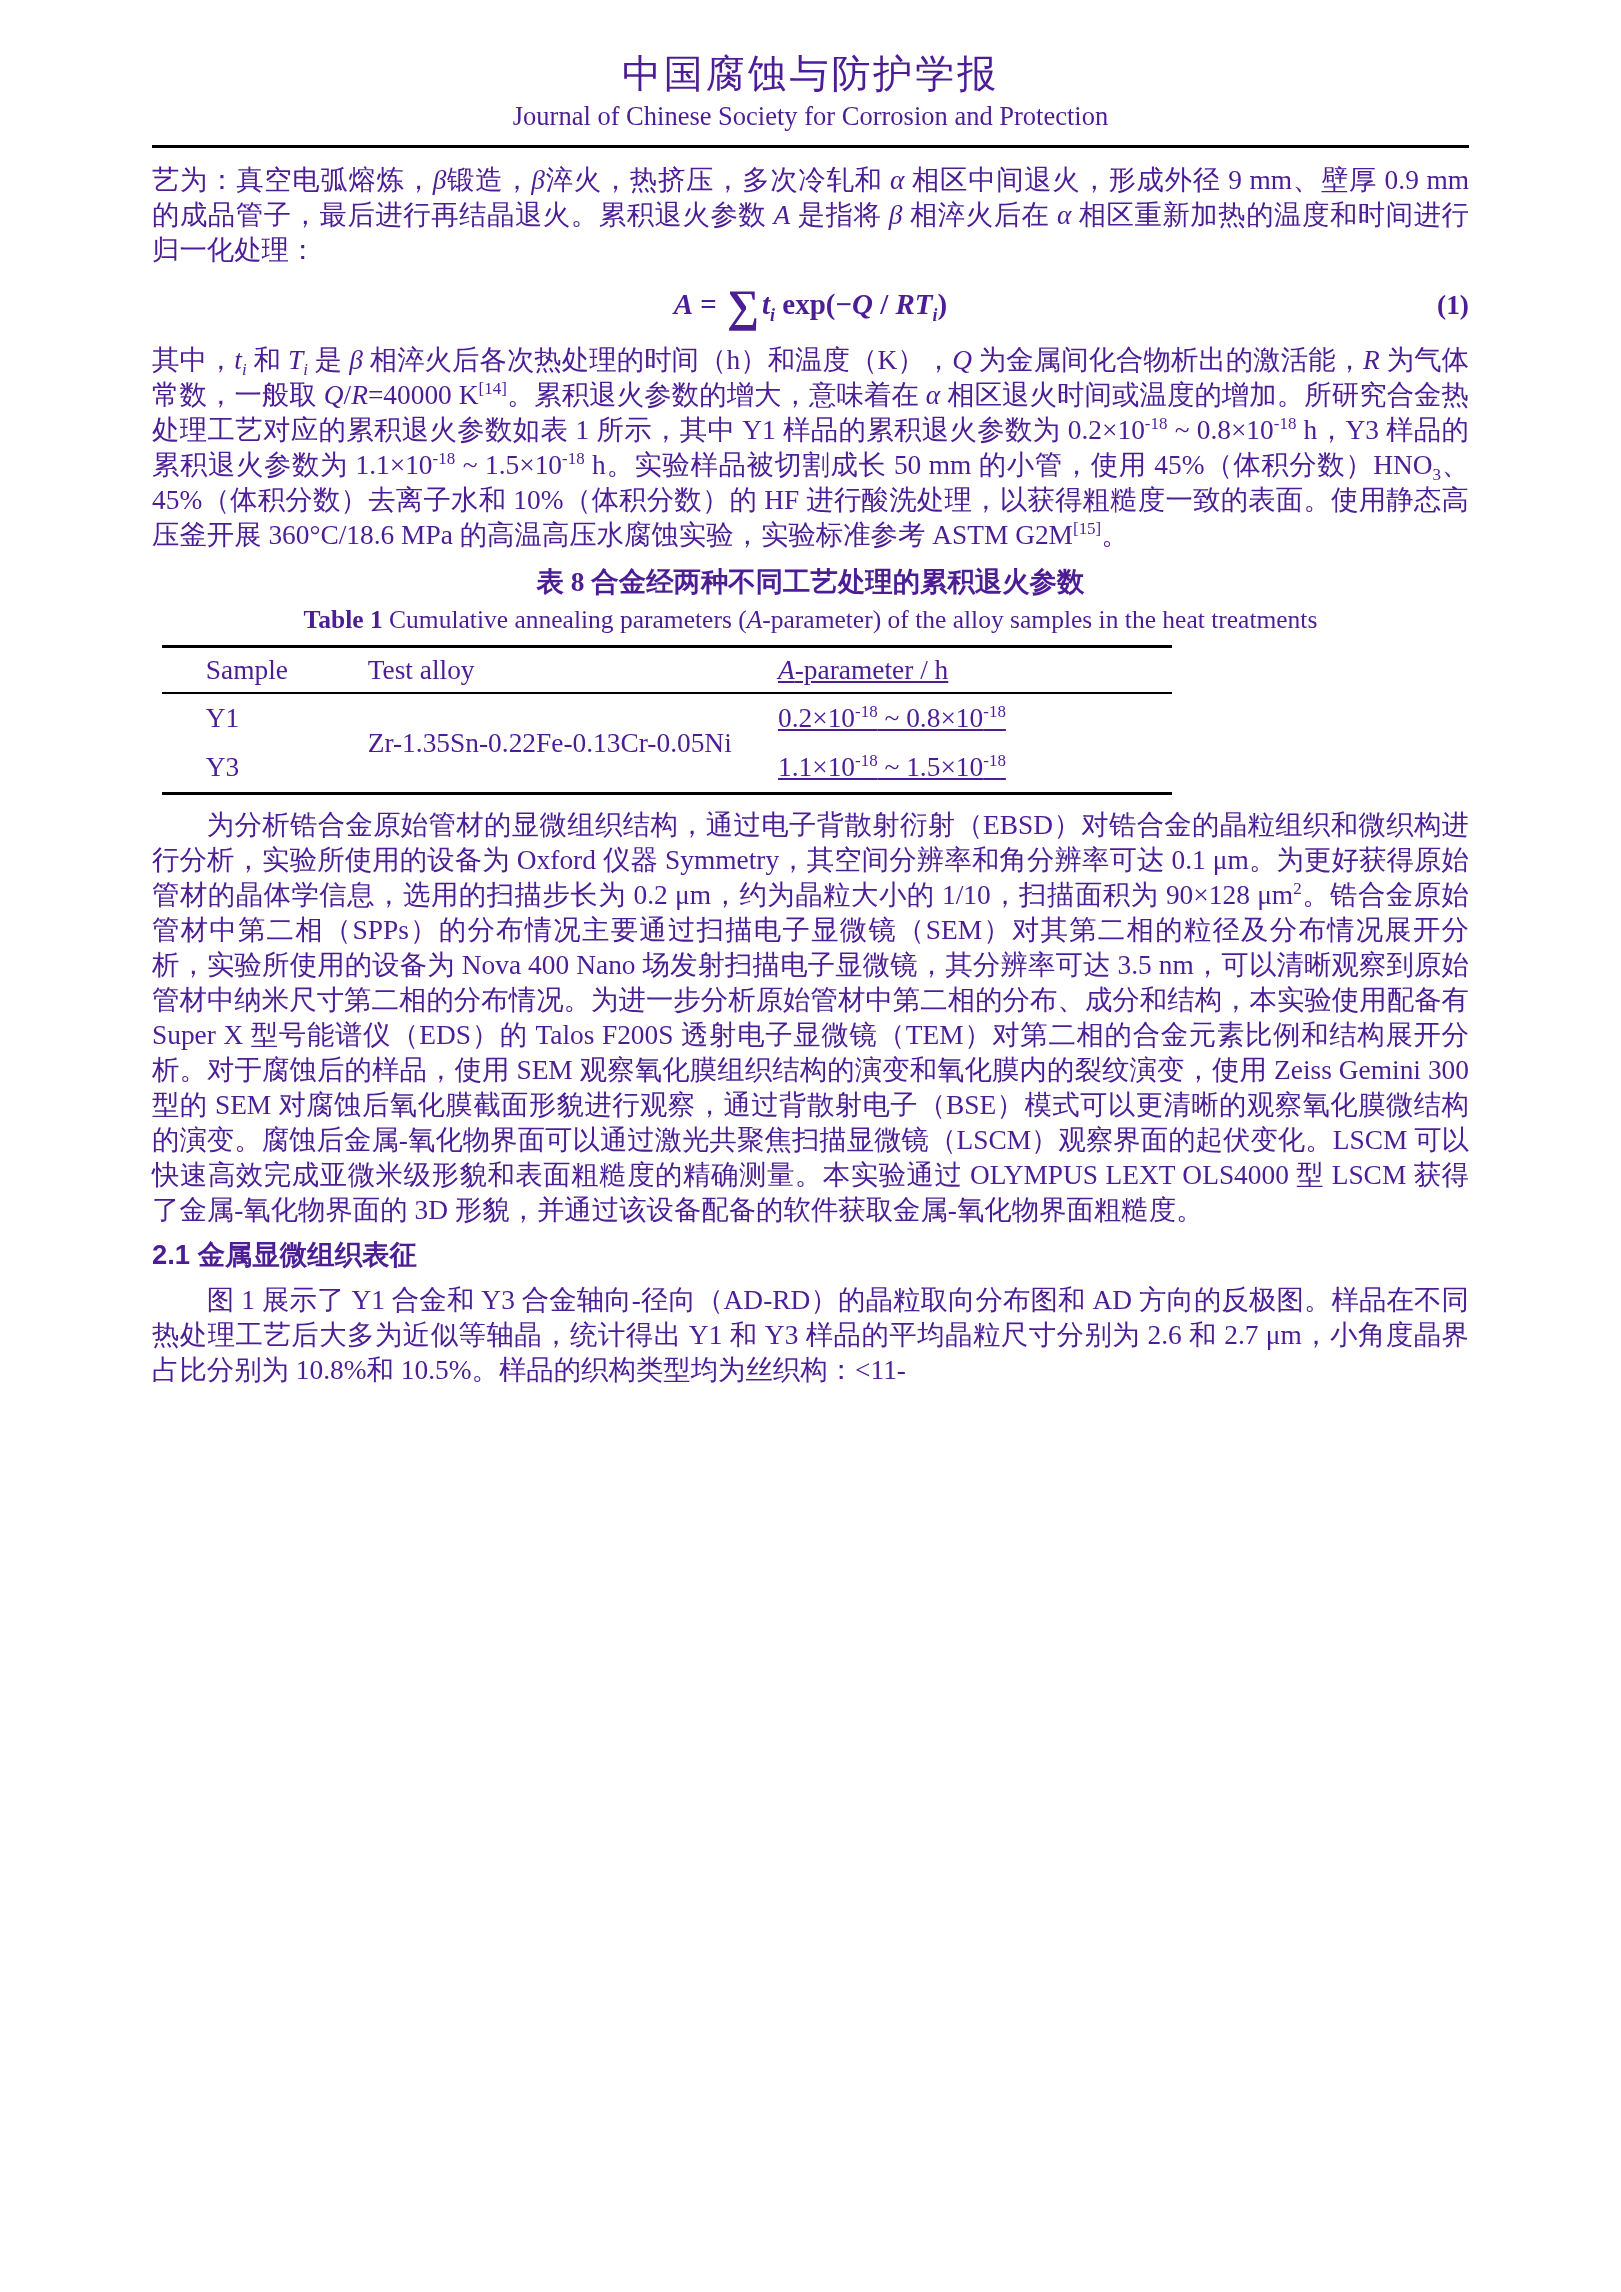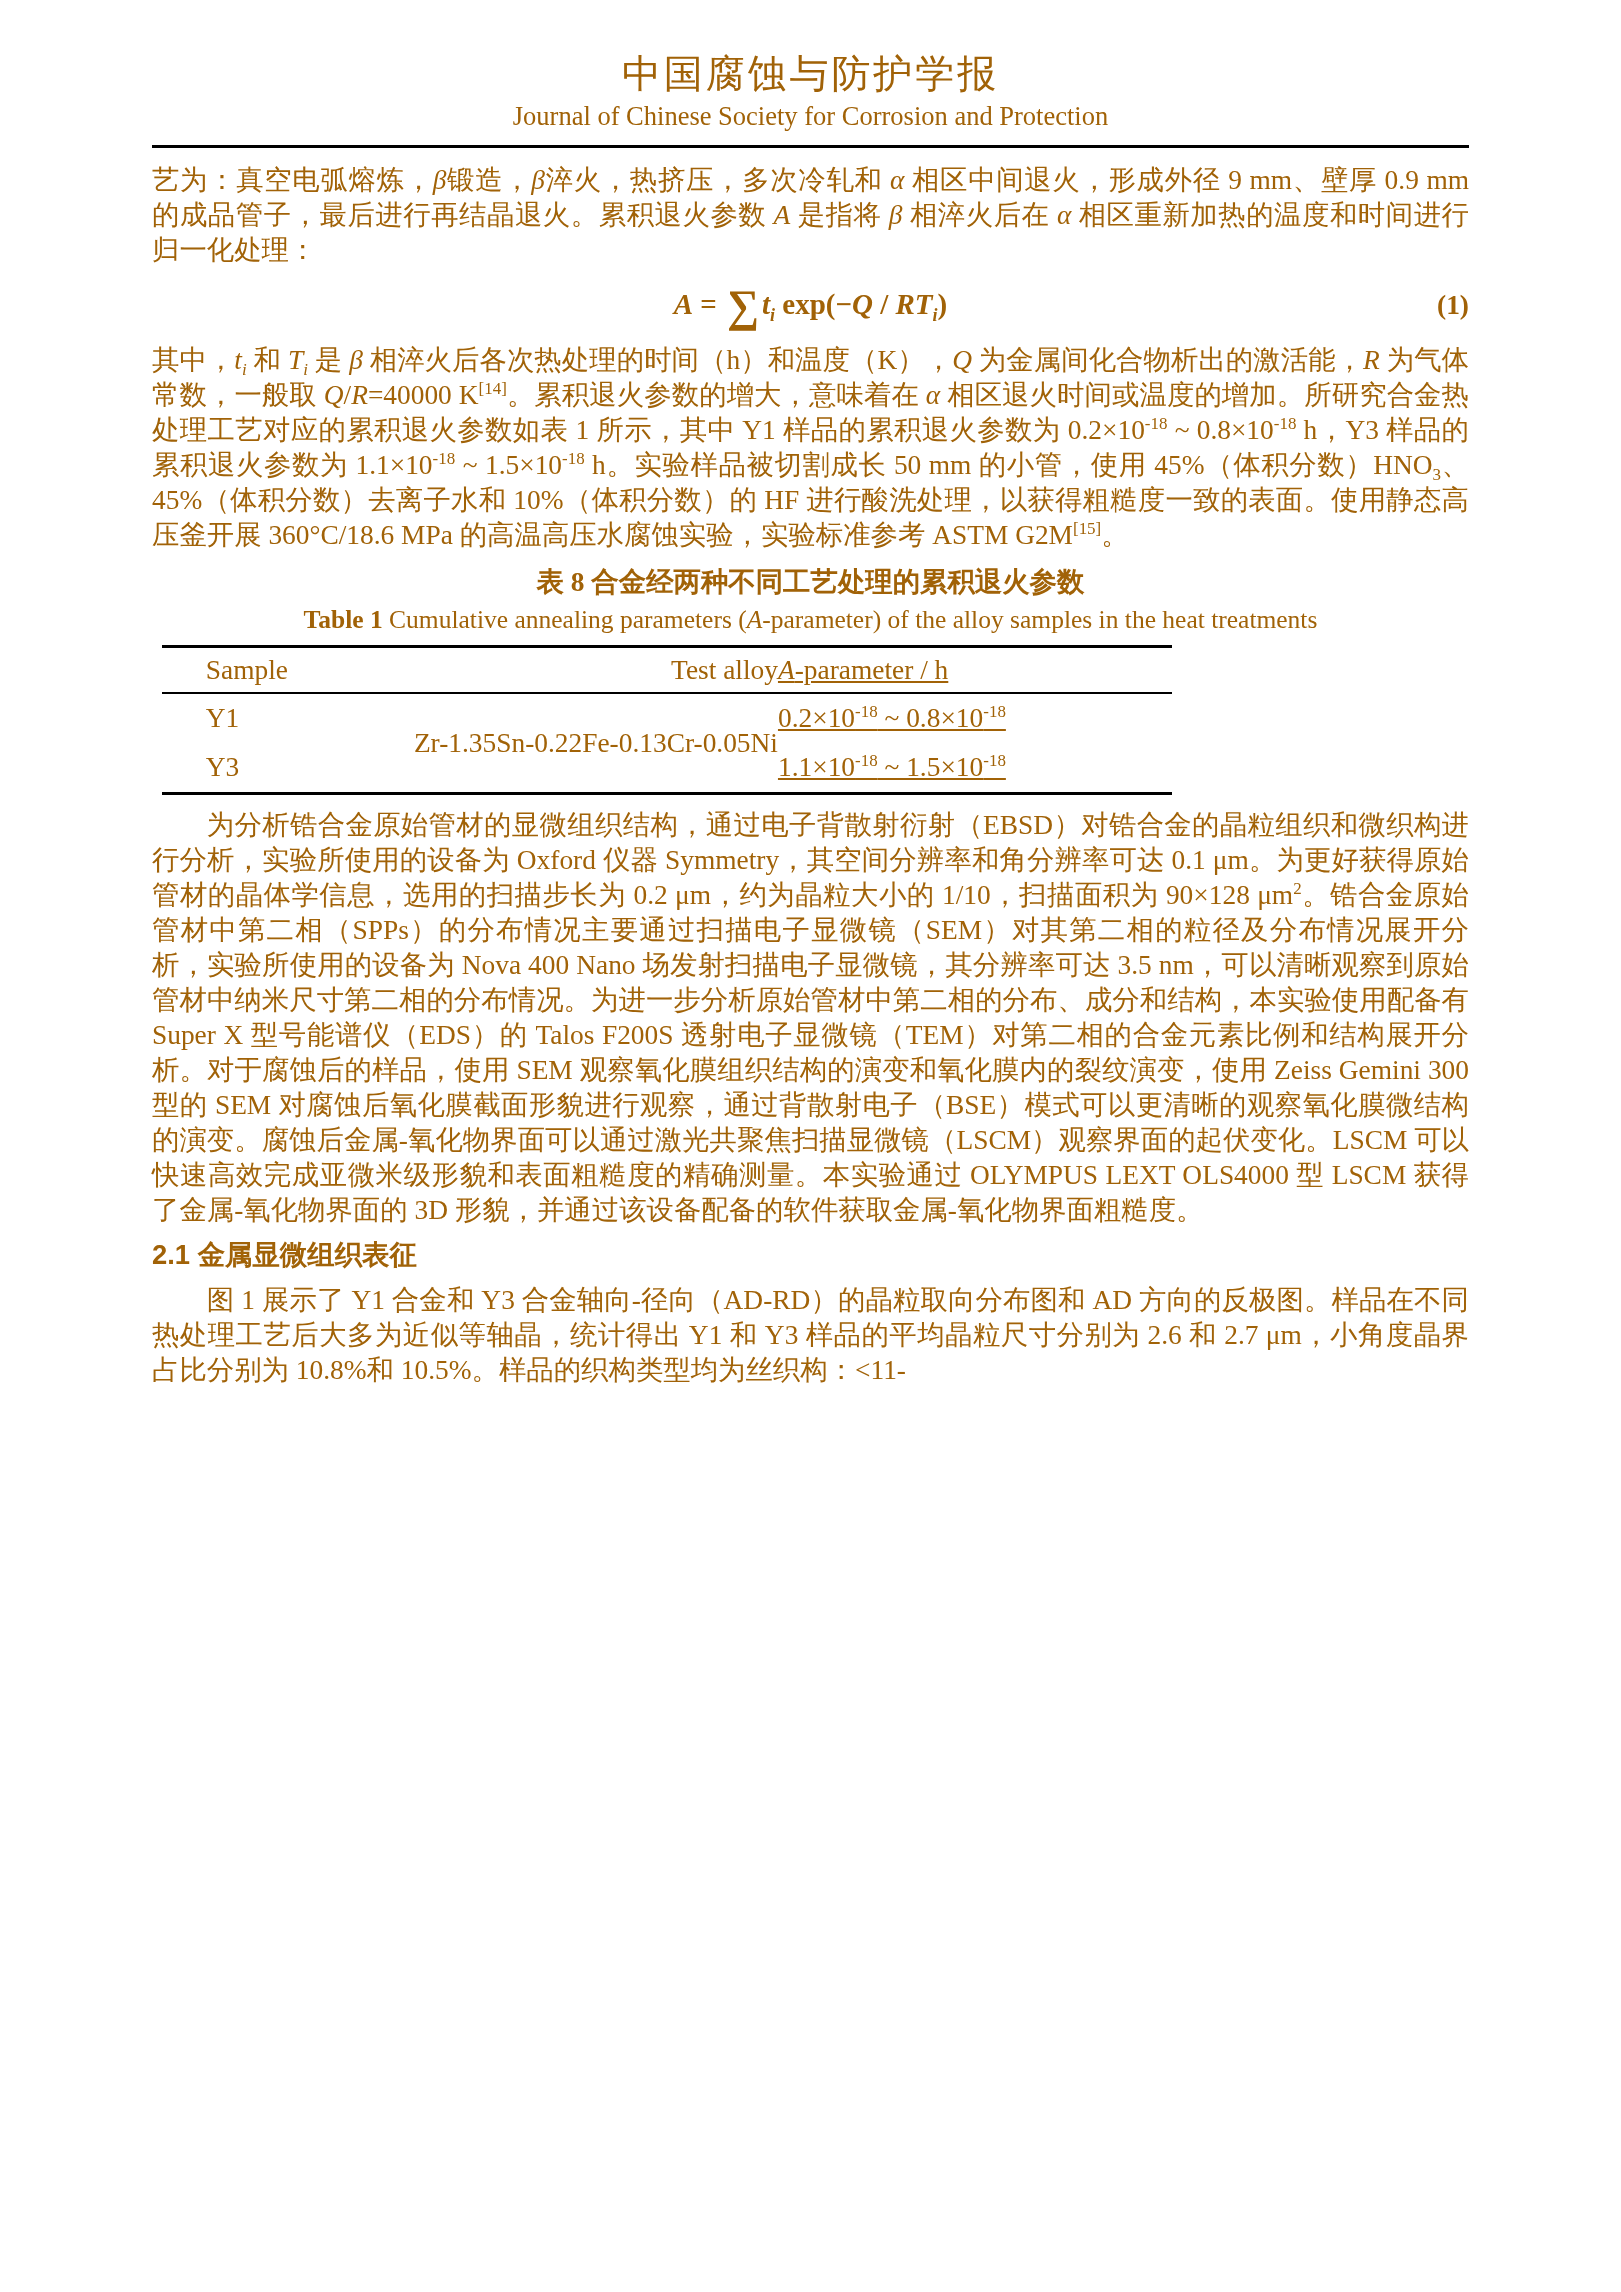--- a/index.html
+++ b/index.html
@@ -1,21 +1,21 @@
 <!DOCTYPE html>
 <html lang="zh"><head>
 <meta charset="utf-8">
 <style>
   html, body { margin: 0; padding: 0; background: #ffffff; }
   .page {
     position: relative;
     width: 1621px;
     height: 2293px;
     background: #ffffff;
-    color: #a16207;
+    color: #4c1d95;
     font-family: "Liberation Serif", "DejaVu Serif", serif;
     padding: 49px 152px 0 152px;
     box-sizing: border-box;
     overflow: hidden;
   }
   
   .title-cn {
     text-align: center;
     font-size: 39px;
     letter-spacing: 2.9px;
@@ -87,21 +87,21 @@
     margin: 7.8px 0 13.7px 9.8px;
     font-size: 27.4px;
   }
   .paper-table th {
     border-bottom: 2px solid #000;
     font-weight: normal;
     padding: 6.9px 0;
   }
   .paper-table td { padding: 8.8px 0; }
   .col-sample { width: 167px; text-align: left; padding-left: 44px !important; }
-  .col-alloy  { width: 431px; text-align: right; vertical-align: middle; }
+  .col-alloy  { width: 431px; text-align: left; vertical-align: middle; }
   .col-aparam { width: 412px; text-align: left; text-decoration: underline; }
   
   .section-heading {
     font-family: "Liberation Sans", "DejaVu Sans", sans-serif;
     font-size: 31px;
     font-weight: bold;
     line-height: 41px;
     margin: 15.7px 0 7.8px 0;
   }
   .subsection-heading {

